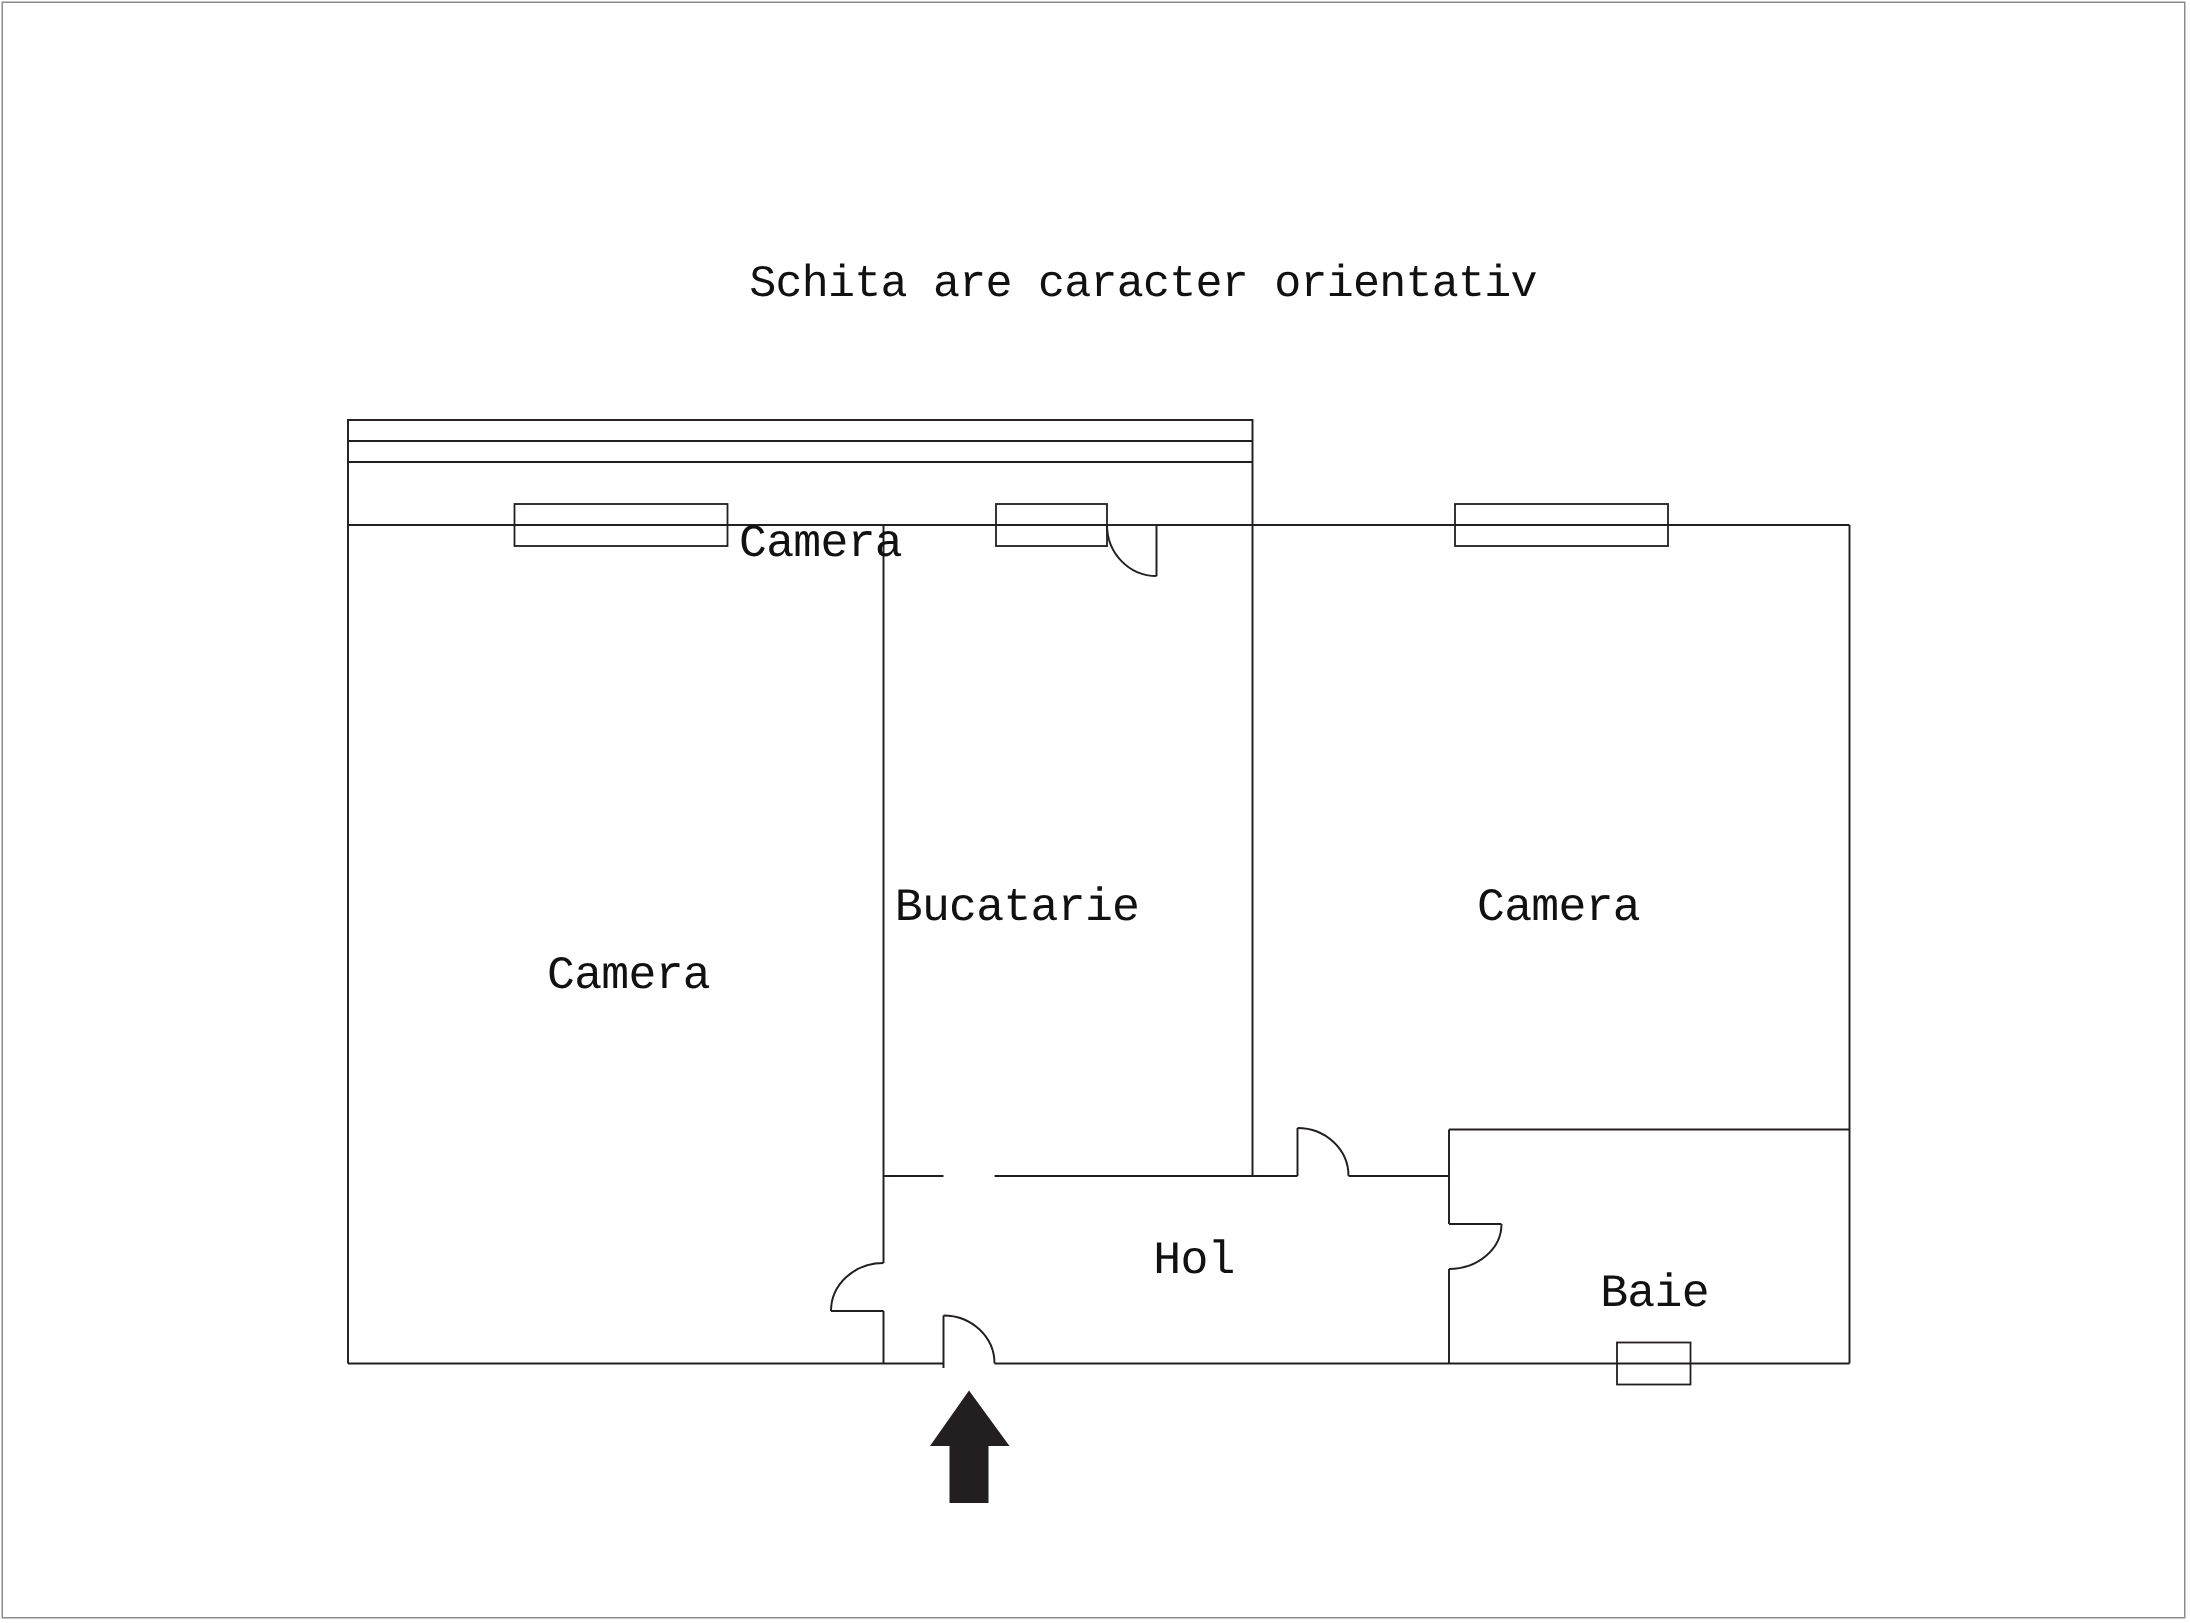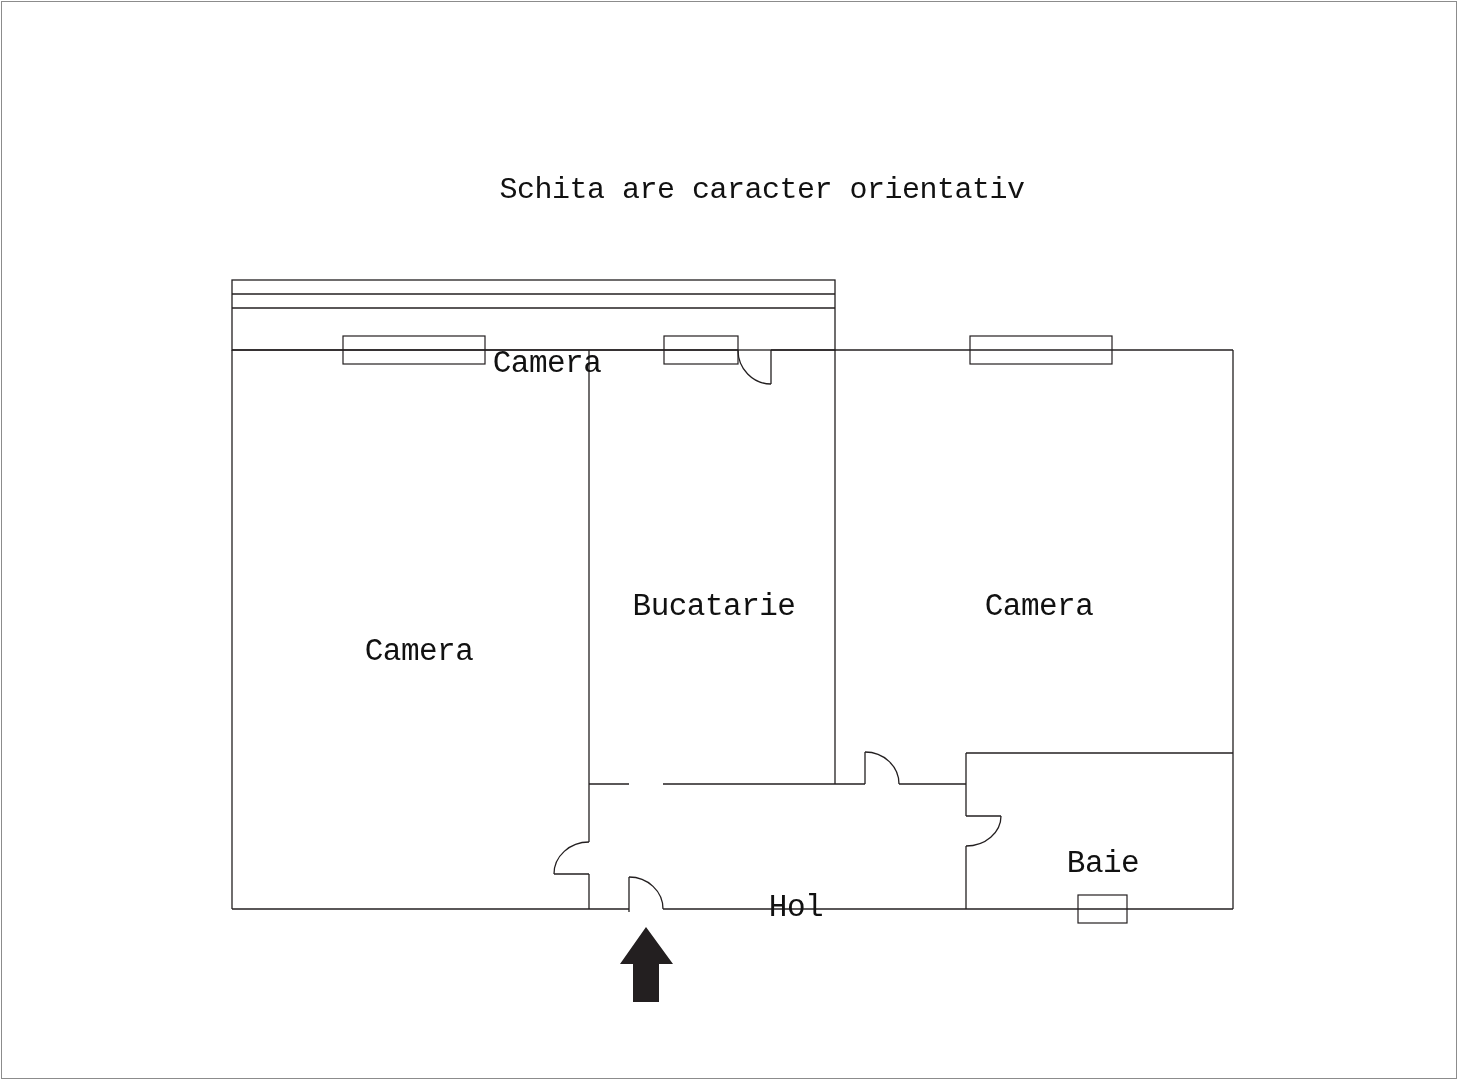--- a/index.html
+++ b/index.html
@@ -94,16 +94,16 @@
       <path class="arc" d="M1001 816 A35 30 0 0 1 966 846"></path>
     </g>
   </g>
 
   <polygon fill="#231f20" points="646,927 673,964 659,964 659,1002 633,1002 633,964 620,964"></polygon>
 </svg>
 
 <div class="lbl title" style="left:762px; top:151px;">Schita are caracter orientativ</div>
 <div class="lbl" style="left:547px; top:324px;">Camera</div>
 <div class="lbl" style="left:419px; top:612px;">Camera</div>
-<div class="lbl" style="left:714px; top:567px;">Bucatarie</div>
+<div class="lbl" style="left:678px; top:567px;">Bucatarie</div>
 <div class="lbl" style="left:1039px; top:567px;">Camera</div>
-<div class="lbl" style="left:796px; top:868px;">Hol</div>
+<div class="lbl" style="left:796px; top:802px;">Hol</div>
 <div class="lbl" style="left:1103px; top:824px;">Baie</div>
 
 </body></html>

